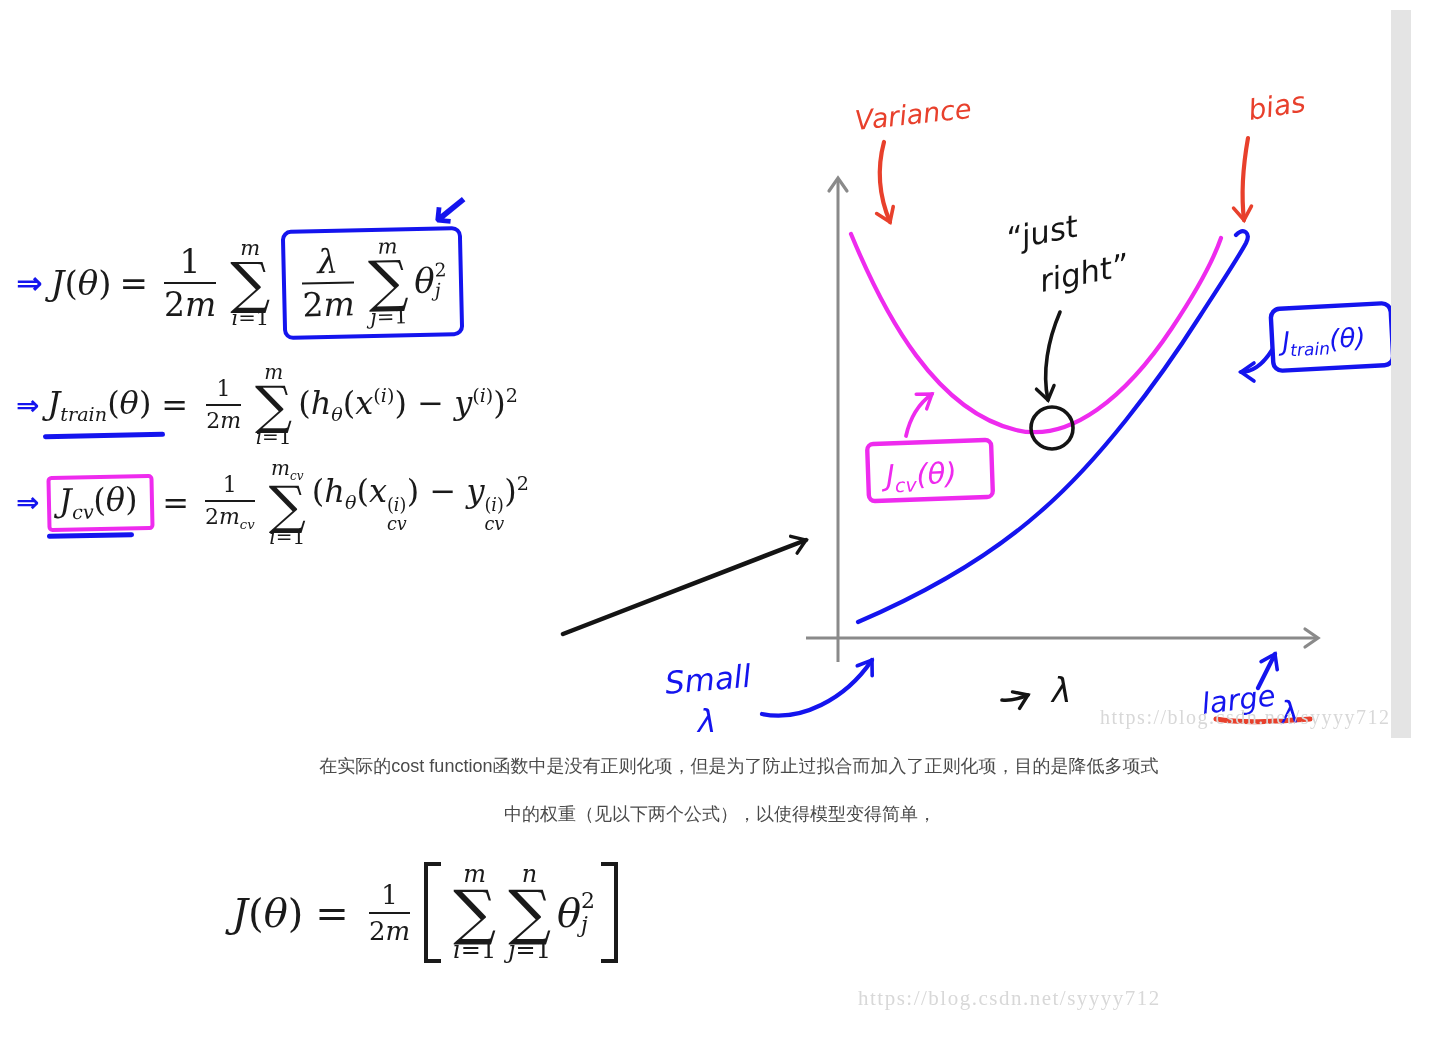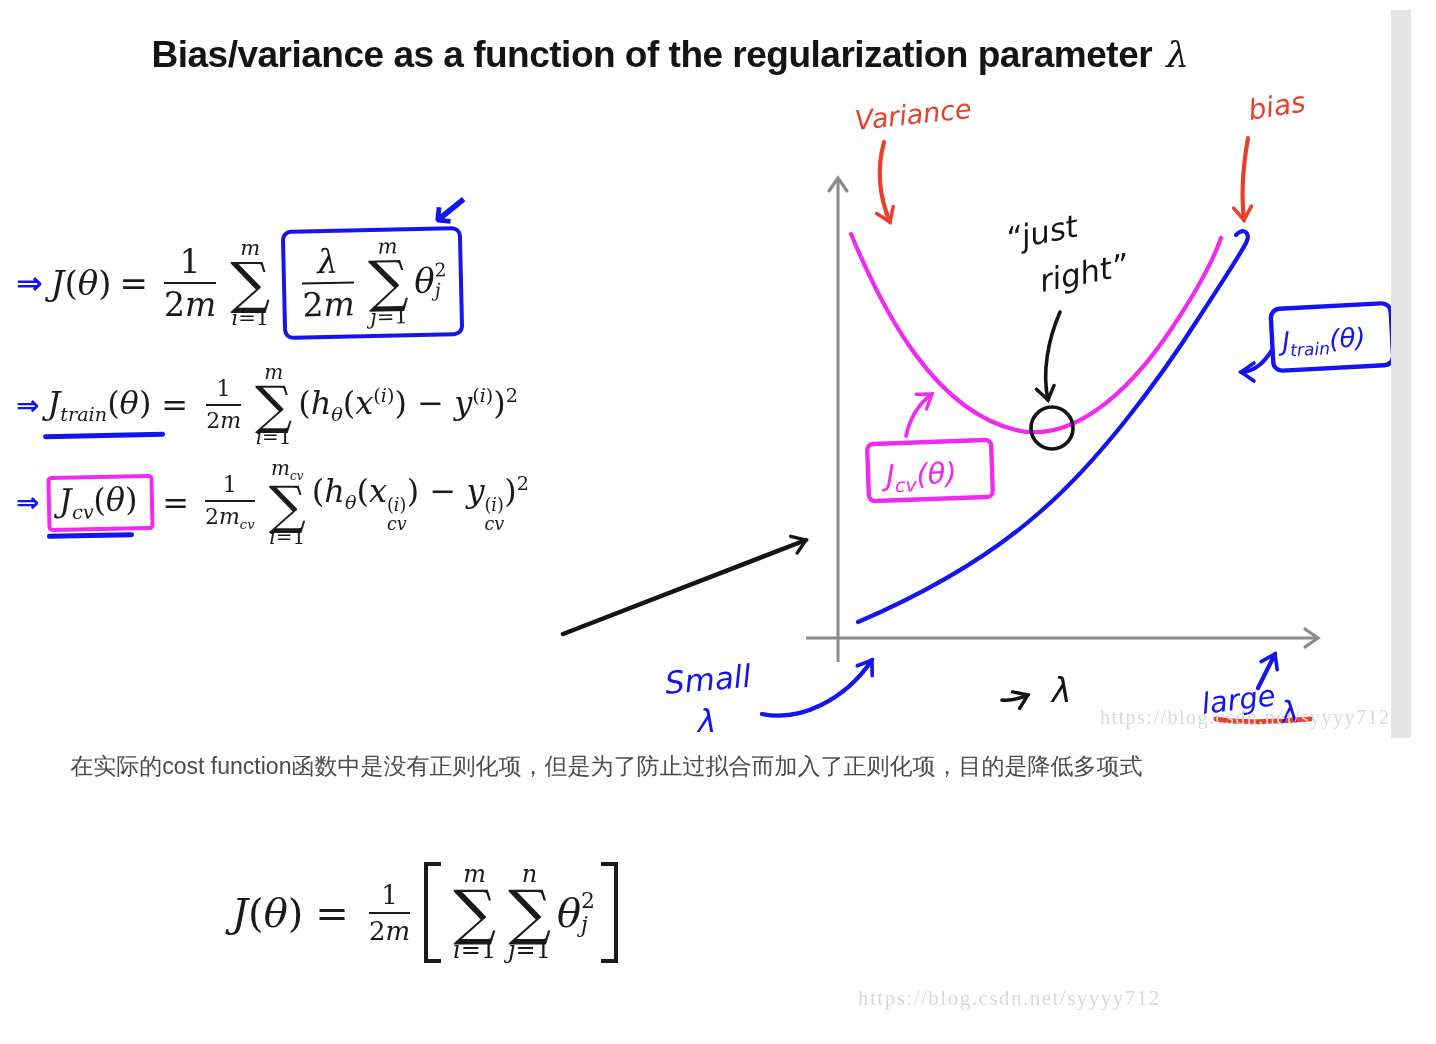--- a/index.html
+++ b/index.html
@@ -51,42 +51,39 @@
                   transform:rotate(-1.2deg);}
   .magenta-box{display:inline-block;border:4px solid #ee2bee;border-radius:5px;
                padding:2px 12px 4px 8px;transform:rotate(-1.2deg);}
 
   .brk{width:13px;align-self:stretch;margin:0 6px;}
   .brk.l{border-left:4px solid #1a1a1a;border-top:4px solid #1a1a1a;border-bottom:4px solid #1a1a1a;}
   .brk.r{border-right:4px solid #1a1a1a;border-top:4px solid #1a1a1a;border-bottom:4px solid #1a1a1a;}
 
   
   .para{position:absolute;left:22px;top:742px;width:1396px;color:#4a4a4a;
-        font-size:23px;line-height:48px;font-family:"Liberation Sans",sans-serif;}
+        font-size:18px;line-height:48px;font-family:"Liberation Sans",sans-serif;text-align:center;}
   .para .l1{text-indent:2.1em;}
 
   
   .wm{position:absolute;color:#d8d8d8;font-family:"Liberation Serif",serif;
       font-size:21px;letter-spacing:1.5px;}
 
   
   .scrollstrip{position:absolute;left:1391px;top:10px;width:20px;height:728px;background:#e4e4e4;}
 
   
   .chart{position:absolute;left:550px;top:85px;width:890px;height:680px;}
   .hw{font-family:"DejaVu Sans",sans-serif;font-style:italic;}
 </style>
 </head>
 <body>
 
 <div id="page">
 
-  <div class="title">
-    <span>Bias/variance as a function of the regularization parameter</span><span class="tl">λ</span>
-  </div>
 
   <div class="dl-arrow">↙</div>
 
   <div class="math-row f-large" style="left:16px;top:228px;">
     <span class="harrow" style="font-size:32px;">⇒</span>
     <span><i>J</i>(<i>θ</i>)</span>
     <span style="margin:0 8px;">=</span>
     <span class="frac">
       <span>1</span>
       <span class="bar"></span>
@@ -222,20 +219,21 @@
     <text x="698" y="732" class="hw" font-size="31" fill="#1414ee">λ</text>
     <text x="1052" y="702" class="hw" font-size="33" fill="#141414">λ</text>
     <text x="1203" y="714" transform="rotate(-7 1203 714)" class="hw" font-size="29" fill="#1414ee">large</text>
     <text x="1282" y="724" transform="rotate(-7 1282 724)" class="hw" font-size="31" fill="#1414ee">λ</text>
 
     <text x="1100" y="724" font-family="Liberation Serif, serif" font-size="20" letter-spacing="1.5" fill="#d8d8d8">https://blog.csdn.net/syyyy712</text>
   </svg>
 
   <div class="para">
     <div class="l1">在实际的cost function函数中是没有正则化项，但是为了防止过拟合而加入了正则化项，目的是降低多项式</div>
+    <div class="l2">中的权重（见以下两个公式），以使得模型变得简单，</div>
   </div>
 
   <div class="math-row f-bottom" style="left:232px;top:862px;">
     <span><i>J</i>(<i>θ</i>)</span>
     <span style="margin:0 12px;">=</span>
     <span class="frac">
       <span>1</span>
       <span class="bar"></span>
       <span>2<i>m</i></span>
     </span>

